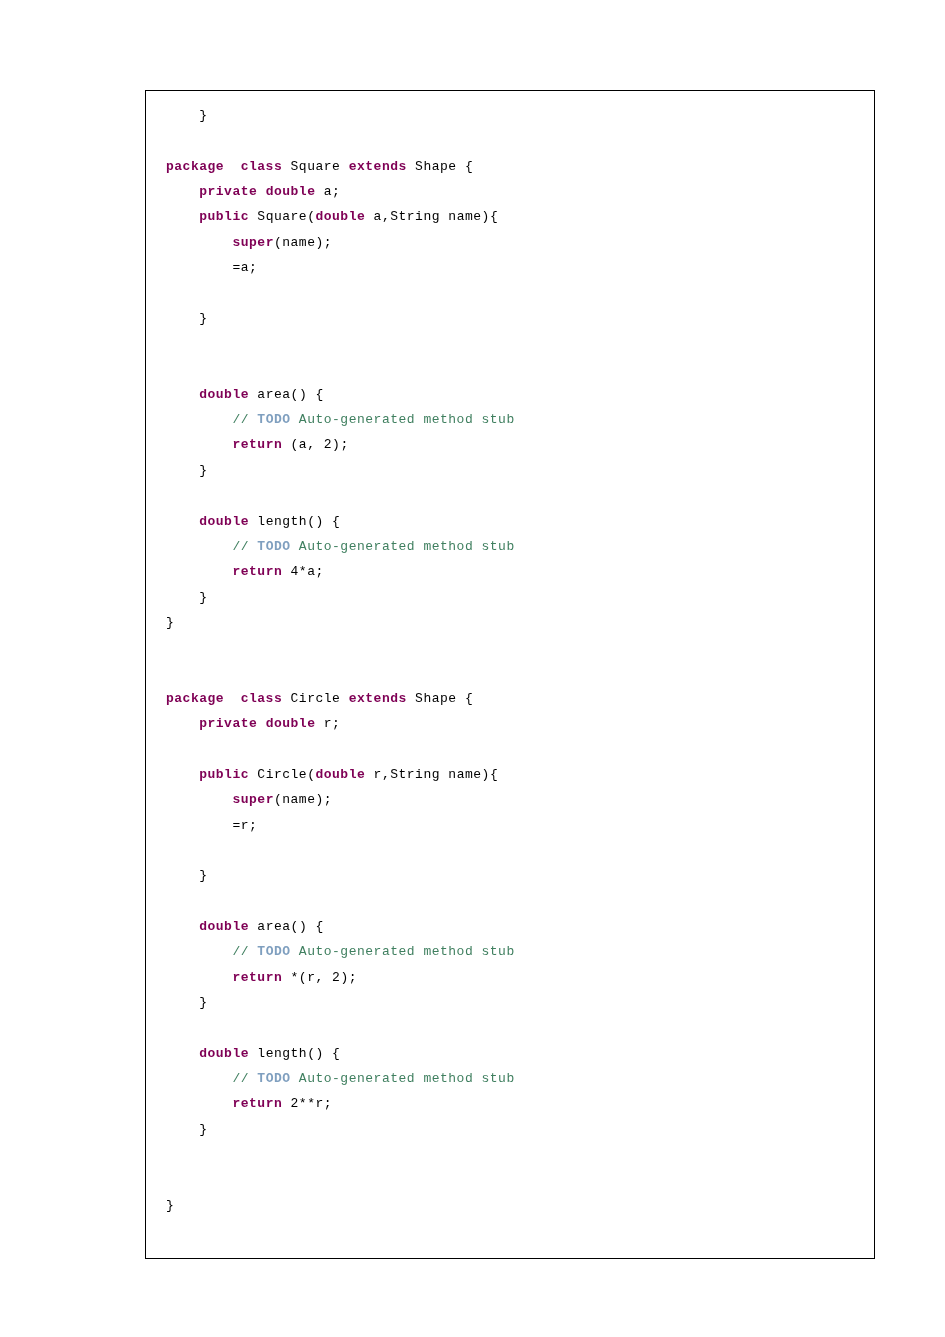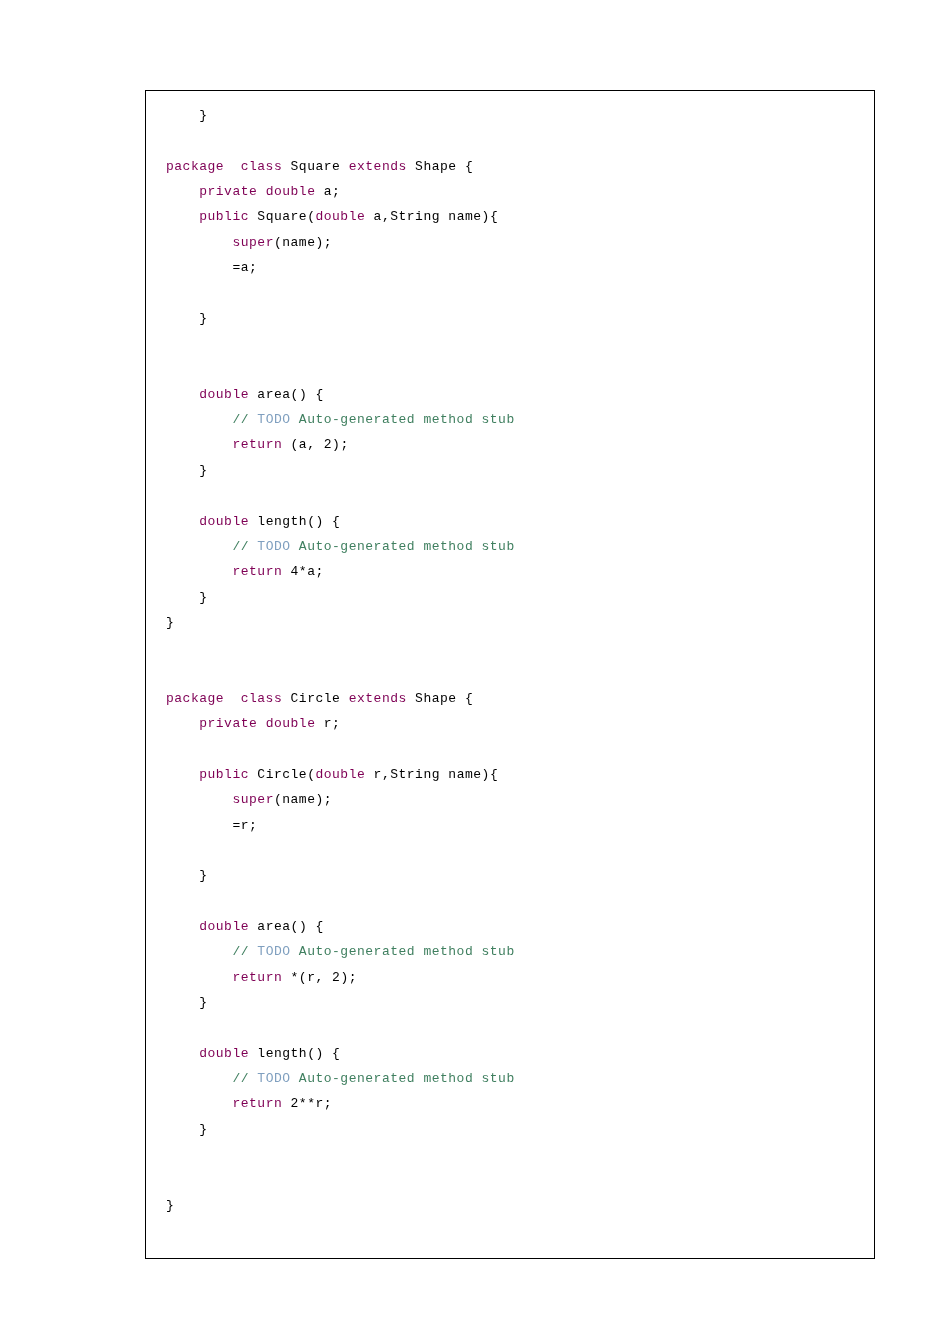--- a/index.html
+++ b/index.html
@@ -25,22 +25,22 @@
       box-sizing: border-box;
       background: #fff;
     }
     pre.code {
       margin: 0;
       white-space: pre;
       font-family: "SimSun", "NSimSun", "Courier New", monospace;
       font-size: 13px;
       letter-spacing: 0.5px;
     }
-    .kw   { color: #7f0055; font-weight: normal; }  
-    .todo { color: #7f9fbf; font-weight: normal; }  
+    .kw   { color: #7f0055; font-weight: bold; }  
+    .todo { color: #7f9fbf; font-weight: bold; }  
     .cmt  { color: #3f7f5f; }                     
     .pln  { color: #000; }
   </style>
 </head>
 <body>
 
 <div class="page">
   <div class="code-box">
 <pre class="code"><span class="pln">    </span><span class="pln">}</span>
 

